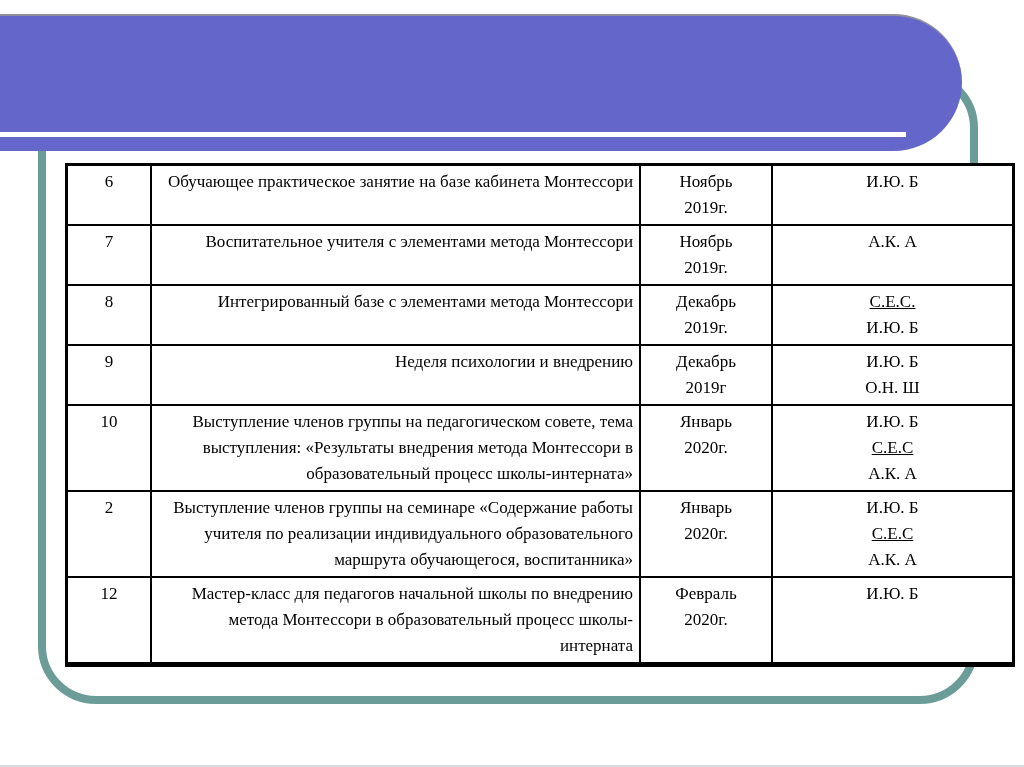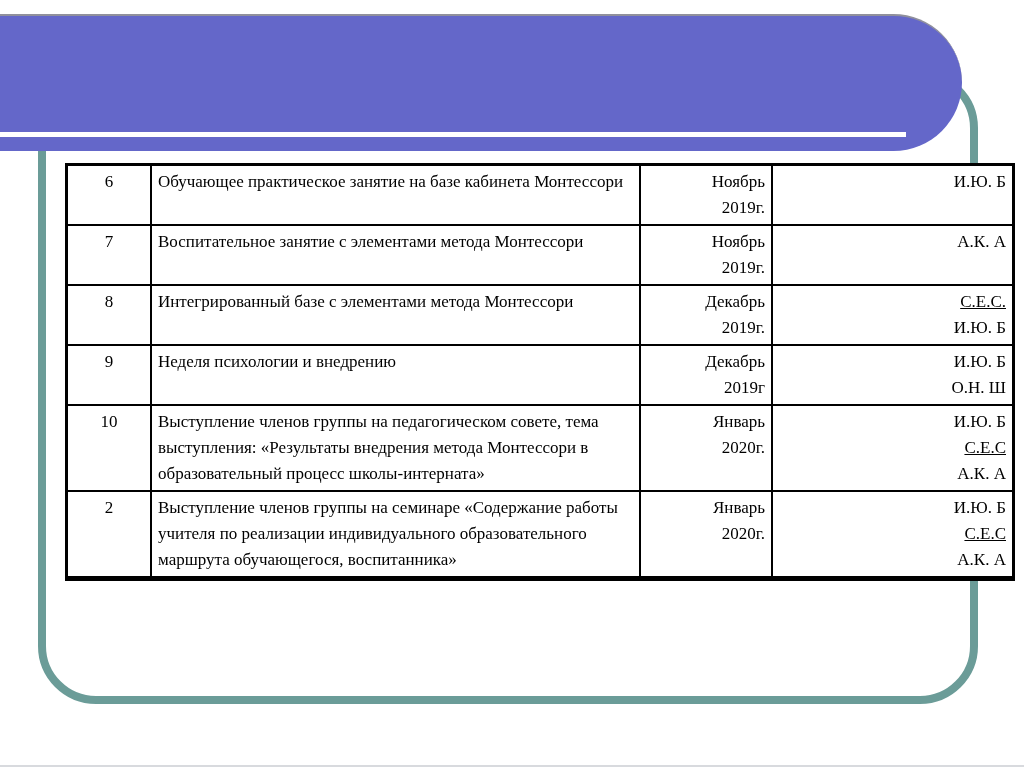--- a/index.html
+++ b/index.html
@@ -72,41 +72,41 @@
     vertical-align: top;
     padding: 3px 6px;
     line-height: 26px;
   }
   td.num-cell {
     width: 70px;
     text-align: center;
   }
   td.activity-cell {
     width: 475px;
-    text-align: left;
+    text-align: right;
     padding-left: 10px;
     padding-right: 12px;
   }
   td.date-cell {
     width: 118px;
     text-align: center;
   }
   td.resp-cell {
     width: 227px;
     text-align: center;
     font-family: Liberation Serif, serif;
   }
   tr.r0 { height: 57px; }
   tr.r1 { height: 56px; }
   tr.r2 { height: 56px; }
   tr.r3 { height: 56px; }
   tr.r4 { height: 80px; }
   tr.r5 { height: 81px; }
   tr.r6 { height: 70px; }
-  .date-line, .resp-line { display: block; text-align: right; }
+  .date-line, .resp-line { display: block; }
   .resp-line.u { text-decoration: underline; }
   .bottom-edge {
     position: absolute;
     left: 0;
     bottom: 0;
     width: 100%;
     height: 2px;
     background: #d8dade;
     z-index: 5;
   }
@@ -127,21 +127,21 @@
           <td class="date-cell">
             <span class="date-line">Ноябрь</span>
             <span class="date-line">2019г.</span>
           </td>
           <td class="resp-cell">
             <span class="resp-line">И.Ю. Б</span>
           </td>
         </tr>
         <tr class="r1">
           <td class="num-cell">7</td>
-          <td class="activity-cell">Воспитательное занятие с элементами метода Монтессори</td>
+          <td class="activity-cell">Воспитательное учителя с элементами метода Монтессори</td>
           <td class="date-cell">
             <span class="date-line">Ноябрь</span>
             <span class="date-line">2019г.</span>
           </td>
           <td class="resp-cell">
             <span class="resp-line">А.К. А</span>
           </td>
         </tr>
         <tr class="r2">
           <td class="num-cell">8</td>
@@ -186,17 +186,28 @@
           <td class="date-cell">
             <span class="date-line">Январь</span>
             <span class="date-line">2020г.</span>
           </td>
           <td class="resp-cell">
             <span class="resp-line">И.Ю. Б</span>
             <span class="resp-line u">С.Е.С</span>
             <span class="resp-line">А.К. А</span>
           </td>
         </tr>
+        <tr class="r6">
+          <td class="num-cell">12</td>
+          <td class="activity-cell">Мастер-класс для педагогов начальной школы по внедрению метода Монтессори в образовательный процесс школы-интерната</td>
+          <td class="date-cell">
+            <span class="date-line">Февраль</span>
+            <span class="date-line">2020г.</span>
+          </td>
+          <td class="resp-cell">
+            <span class="resp-line">И.Ю. Б</span>
+          </td>
+        </tr>
       </tbody>
   </table>
 
   <div class="bottom-edge"></div>
 </div>
 
 </body></html>

